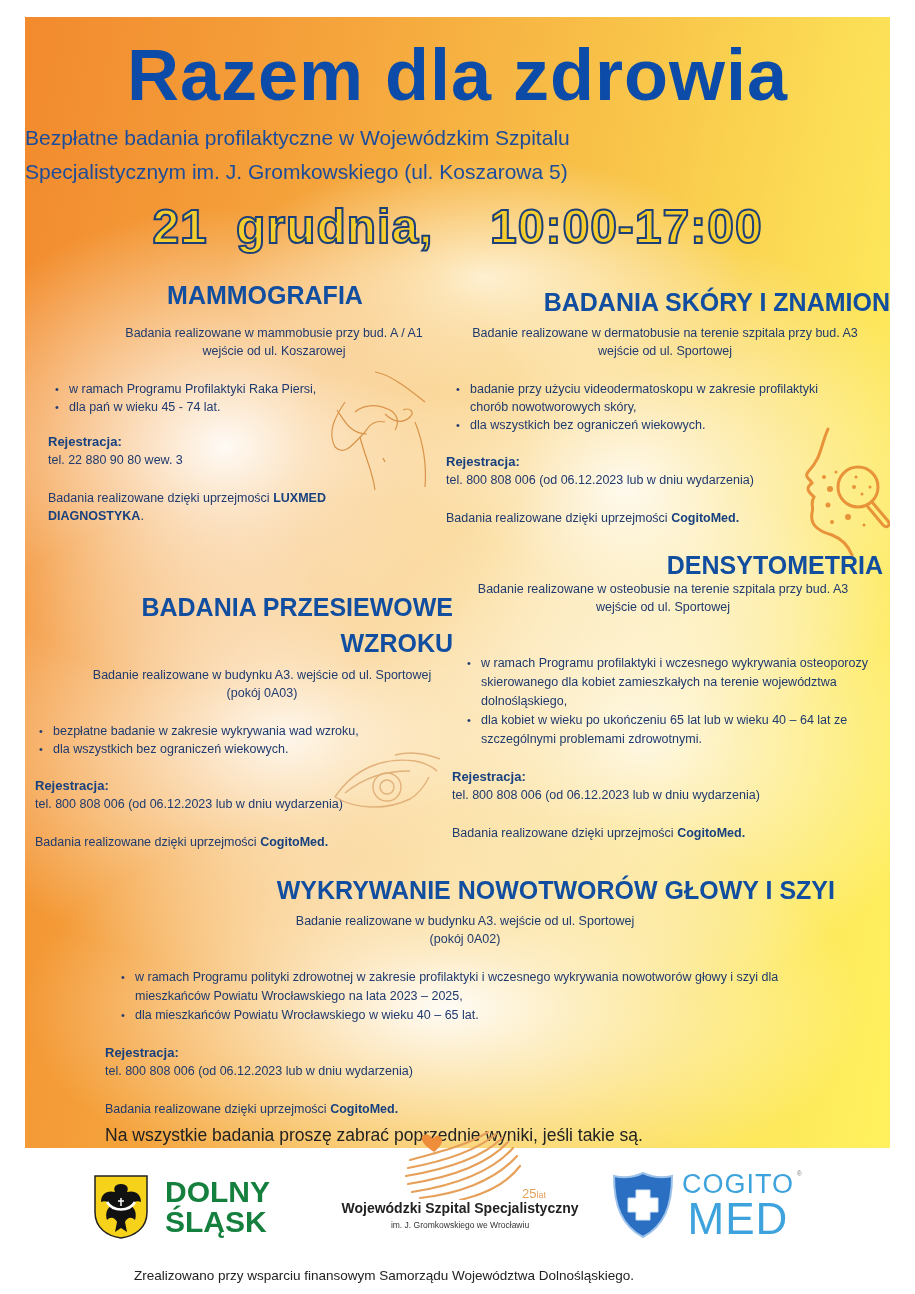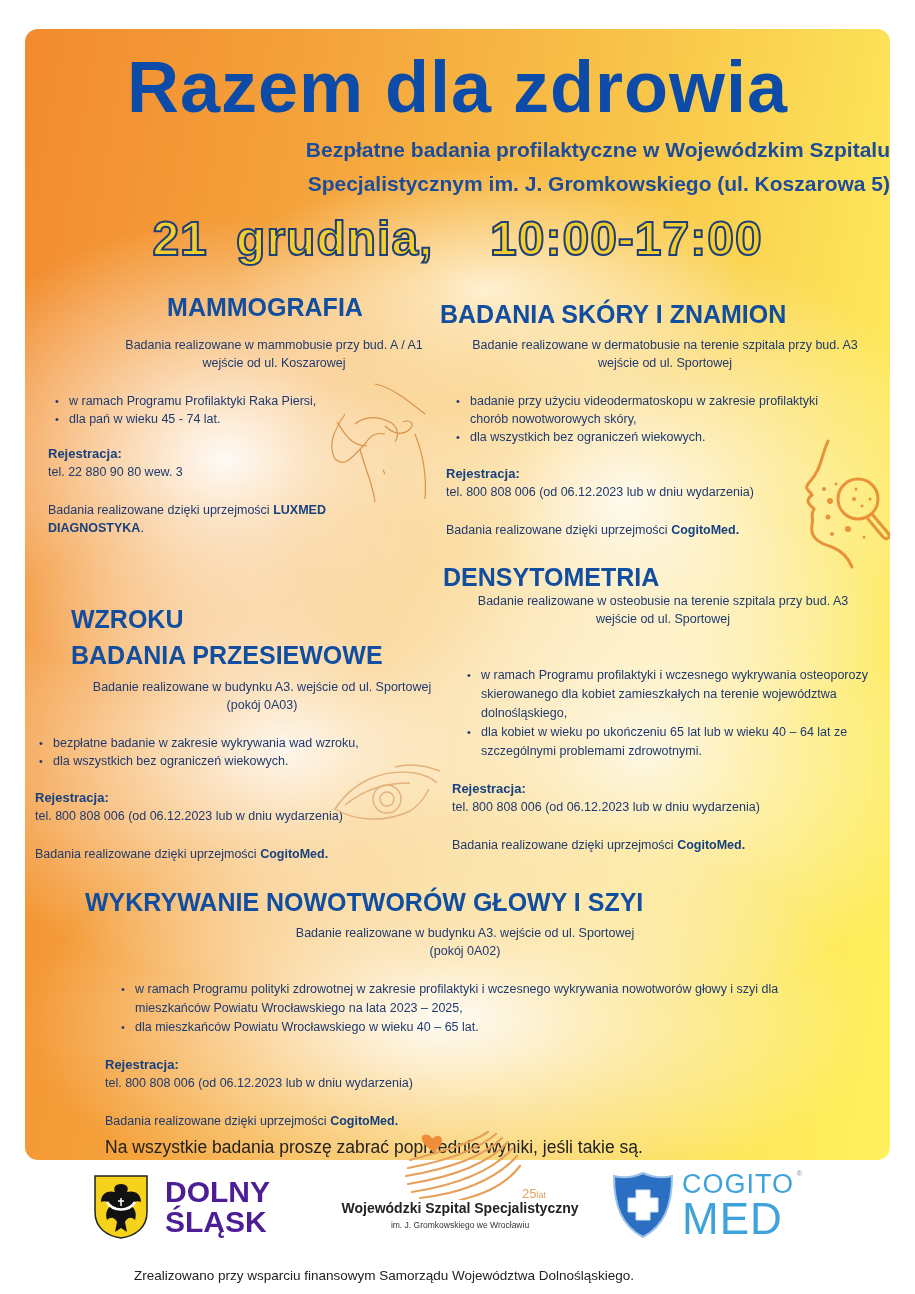--- a/index.html
+++ b/index.html
@@ -1,36 +1,35 @@
 <!DOCTYPE html>
 <html><head>
 <meta charset="utf-8">
 <style>
   html, body { margin:0; padding:0; }
   body { width:915px; height:1294px; background:#ffffff; position:relative; overflow:hidden;
          font-family:"Liberation Sans", sans-serif; color:#1f3a6e; }
-  .poster { position:absolute; left:25px; top:29px; width:865px; height:1131px; overflow:hidden;
+  .poster { position:absolute; left:25px; top:17px; width:865px; height:1131px; overflow:hidden;
     background:
       radial-gradient(ellipse 300px 240px at 200px 430px, rgba(255,255,255,0.95), rgba(255,255,255,0) 100%),
       radial-gradient(ellipse 330px 260px at 600px 470px, rgba(255,255,255,0.9), rgba(255,255,255,0) 100%),
       radial-gradient(ellipse 360px 240px at 260px 720px, rgba(255,255,255,0.9), rgba(255,255,255,0) 100%),
       radial-gradient(ellipse 300px 260px at 620px 720px, rgba(255,255,255,0.85), rgba(255,255,255,0) 100%),
       radial-gradient(ellipse 420px 200px at 420px 990px, rgba(255,255,255,0.95), rgba(255,255,255,0) 100%),
       radial-gradient(ellipse 260px 120px at 460px 260px, rgba(255,245,220,0.9), rgba(255,255,255,0) 100%),
       linear-gradient(100deg, #f28a2e 0%, #f5a43c 30%, #f9c64a 60%, #fde65a 85%, #fff15e 100%);
-    border-radius: 13px;
   }
   .abs { position:absolute; }
   .title { left:0; width:865px; top:18px; text-align:center; font-weight:bold; font-size:72px;
     color:#0c4ca8; letter-spacing:1px; line-height:80px; }
-  .subtitle { left:0; width:865px; top:104px; text-align:right; font-weight:bold; font-size:21px;
+  .subtitle { left:0; width:865px; top:104px; text-align:left; font-weight:normal; font-size:21px;
     line-height:34px; color:#1d4d9a; }
   .date { left:0; width:865px; top:182px; text-align:center; font-weight:bold; font-size:48px;
     color:#f6cd2e; -webkit-text-stroke:2px #1c3f7a; letter-spacing:1px; line-height:56px; word-spacing:14px; }
-  .sec-title { font-weight:bold; color:#114ea0; text-align:left; }
+  .sec-title { font-weight:bold; color:#114ea0; text-align:right; }
   .small { font-size:12.5px; line-height:18px; color:#1f3a6e; }
   .center { text-align:center; }
   ul.bul { margin:0; padding:0; list-style:none; }
   ul.bul li { position:relative; padding-left:20px; font-size:12.5px; line-height:18px; color:#1f3a6e; }
   ul.bul li::before { content:"•"; position:absolute; left:6px; top:0; font-size:11px; }
   .reg-label { font-weight:bold; font-size:13px; color:#17407e; }
   .thanks b { color:#17407e; }
   .note { left:0; width:698px; top:1108px; text-align:center; font-size:17.5px; color:#222; }
   .footer-note { left:0; width:768px; top:1268px; text-align:center; font-size:13.5px; color:#222; }
   svg { display:block; }
@@ -125,22 +124,22 @@
     </ul>
     <div class="reg-label" style="margin-top:20px; padding-left:9px;">Rejestracja:</div>
     <div class="small" style="padding-left:9px; margin-top:2px;">tel.  800 808 006 (od 06.12.2023 lub w dniu wydarzenia)</div>
     <div class="small thanks" style="padding-left:9px; margin-top:20px;">
       <span>Badania realizowane dzięki uprzejmości </span><b>CogitoMed.</b>
     </div>
   </div>
 
   <div class="abs" style="left:8px; top:572px; width:420px;">
     <div class="sec-title" style="font-size:25px; line-height:36px; padding-left:38px;">
+      <div>BADANIA PRZESIEWOWE</div>
       <div>WZROKU</div>
-      <div>BADANIA PRZESIEWOWE</div>
     </div>
     <div class="small center" style="margin-top:5px; padding-left:38px;">
       <div>Badanie realizowane w budynku A3. wejście od ul. Sportowej</div>
       <div>(pokój 0A03)</div>
     </div>
     <ul class="bul" style="margin-top:20px; padding-left:0;">
       <li>bezpłatne badanie w zakresie wykrywania wad wzroku,</li>
       <li>dla wszystkich bez ograniczeń wiekowych.</li>
     </ul>
     <div class="reg-label" style="margin-top:20px; padding-left:2px;">Rejestracja:</div>
@@ -181,21 +180,21 @@
   <div class="abs note">Na wszystkie badania proszę zabrać poprzednie wyniki, jeśli takie są.</div>
 </div>
 
 <div class="abs" style="left:93px; top:1174px; display:flex; align-items:center;">
   <svg width="56" height="66" viewBox="0 0 56 66">
     <path d="M2 2 H54 V38 C54 54 42 62 28 64 C14 62 2 54 2 38 Z" fill="#f7d21b" stroke="#222" stroke-width="1.5"></path>
     <path d="M28 10 C22 10 20 14 22 18 C14 16 8 20 8 28 C12 26 16 28 18 32 C14 34 12 40 14 46 C18 42 22 44 24 48 L22 58 L28 54 L34 58 L32 48 C34 44 38 42 42 46 C44 40 42 34 38 32 C40 28 44 26 48 28 C48 20 42 16 34 18 C36 14 34 10 28 10 Z" fill="#111"></path>
     <path d="M14 28 C20 38 36 38 42 28" fill="none" stroke="#fff" stroke-width="2.5"></path>
     <path d="M28 24 V32 M25 27 H31" stroke="#fff" stroke-width="1.5"></path>
   </svg>
-  <div style="margin-left:16px; font-weight:bold; font-size:30px; line-height:30px; color:#4c1d95; letter-spacing:0px;">
+  <div style="margin-left:16px; font-weight:bold; font-size:30px; line-height:30px; color:#15803d; letter-spacing:0px;">
     <div>DOLNY</div>
     <div>ŚLĄSK</div>
   </div>
 </div>
 
 <div class="abs" style="left:310px; top:1130px; width:300px; height:100px;">
   <svg width="300" height="70" viewBox="0 0 300 70" style="position:absolute; left:0; top:0;">
     <path d="M122 8 C118 2 110 4 112 10 C114 16 122 20 124 22 C126 20 132 16 132 10 C132 6 126 4 124 8 Z" fill="#ee8d3a"></path>
     <g fill="none" stroke="#e6a05a" stroke-width="2.2" stroke-linecap="round">
       <path d="M100 30 C130 22 160 14 178 2"></path>
@@ -212,20 +211,20 @@
   </div>
   <div class="abs" style="left:0; top:70px; width:300px; text-align:center; font-weight:bold; font-size:14px; color:#222;">Wojewódzki Szpital Specjalistyczny</div>
   <div class="abs" style="left:0; top:90px; width:300px; text-align:center; font-size:8.5px; color:#333;">im. J. Gromkowskiego we Wrocławiu</div>
 </div>
 
 <div class="abs" style="left:612px; top:1170px; display:flex; align-items:center;">
   <svg width="62" height="70" viewBox="0 0 62 70">
     <path d="M31 3 C42 8 52 8 60 6 C60 36 52 56 31 67 C10 56 2 36 2 6 C10 8 20 8 31 3 Z" fill="#2a6fc2" stroke="#9cc2ea" stroke-width="2"></path>
     <path d="M24 20 H38 V28 H46 V42 H38 V50 H24 V42 H16 V28 H24 Z" fill="#ffffff" stroke="#cfe3f7" stroke-width="1" stroke-linejoin="round"></path>
   </svg>
-  <div style="margin-left:8px; color:#3ea3dc; position:relative;">
+  <div style="margin-left:8px; color:#3ea3dc; position:relative;text-align:center;">
     <div style="font-size:27px; line-height:28px; letter-spacing:1px;">COGITO</div>
     <div style="font-size:44px; line-height:42px; letter-spacing:1px;">MED</div>
     <span style="position:absolute; right:-8px; top:0; font-size:7px; color:#888;">®</span>
   </div>
 </div>
 
 <div class="abs footer-note">Zrealizowano przy wsparciu finansowym Samorządu Województwa Dolnośląskiego.</div>
 
 </body></html>

